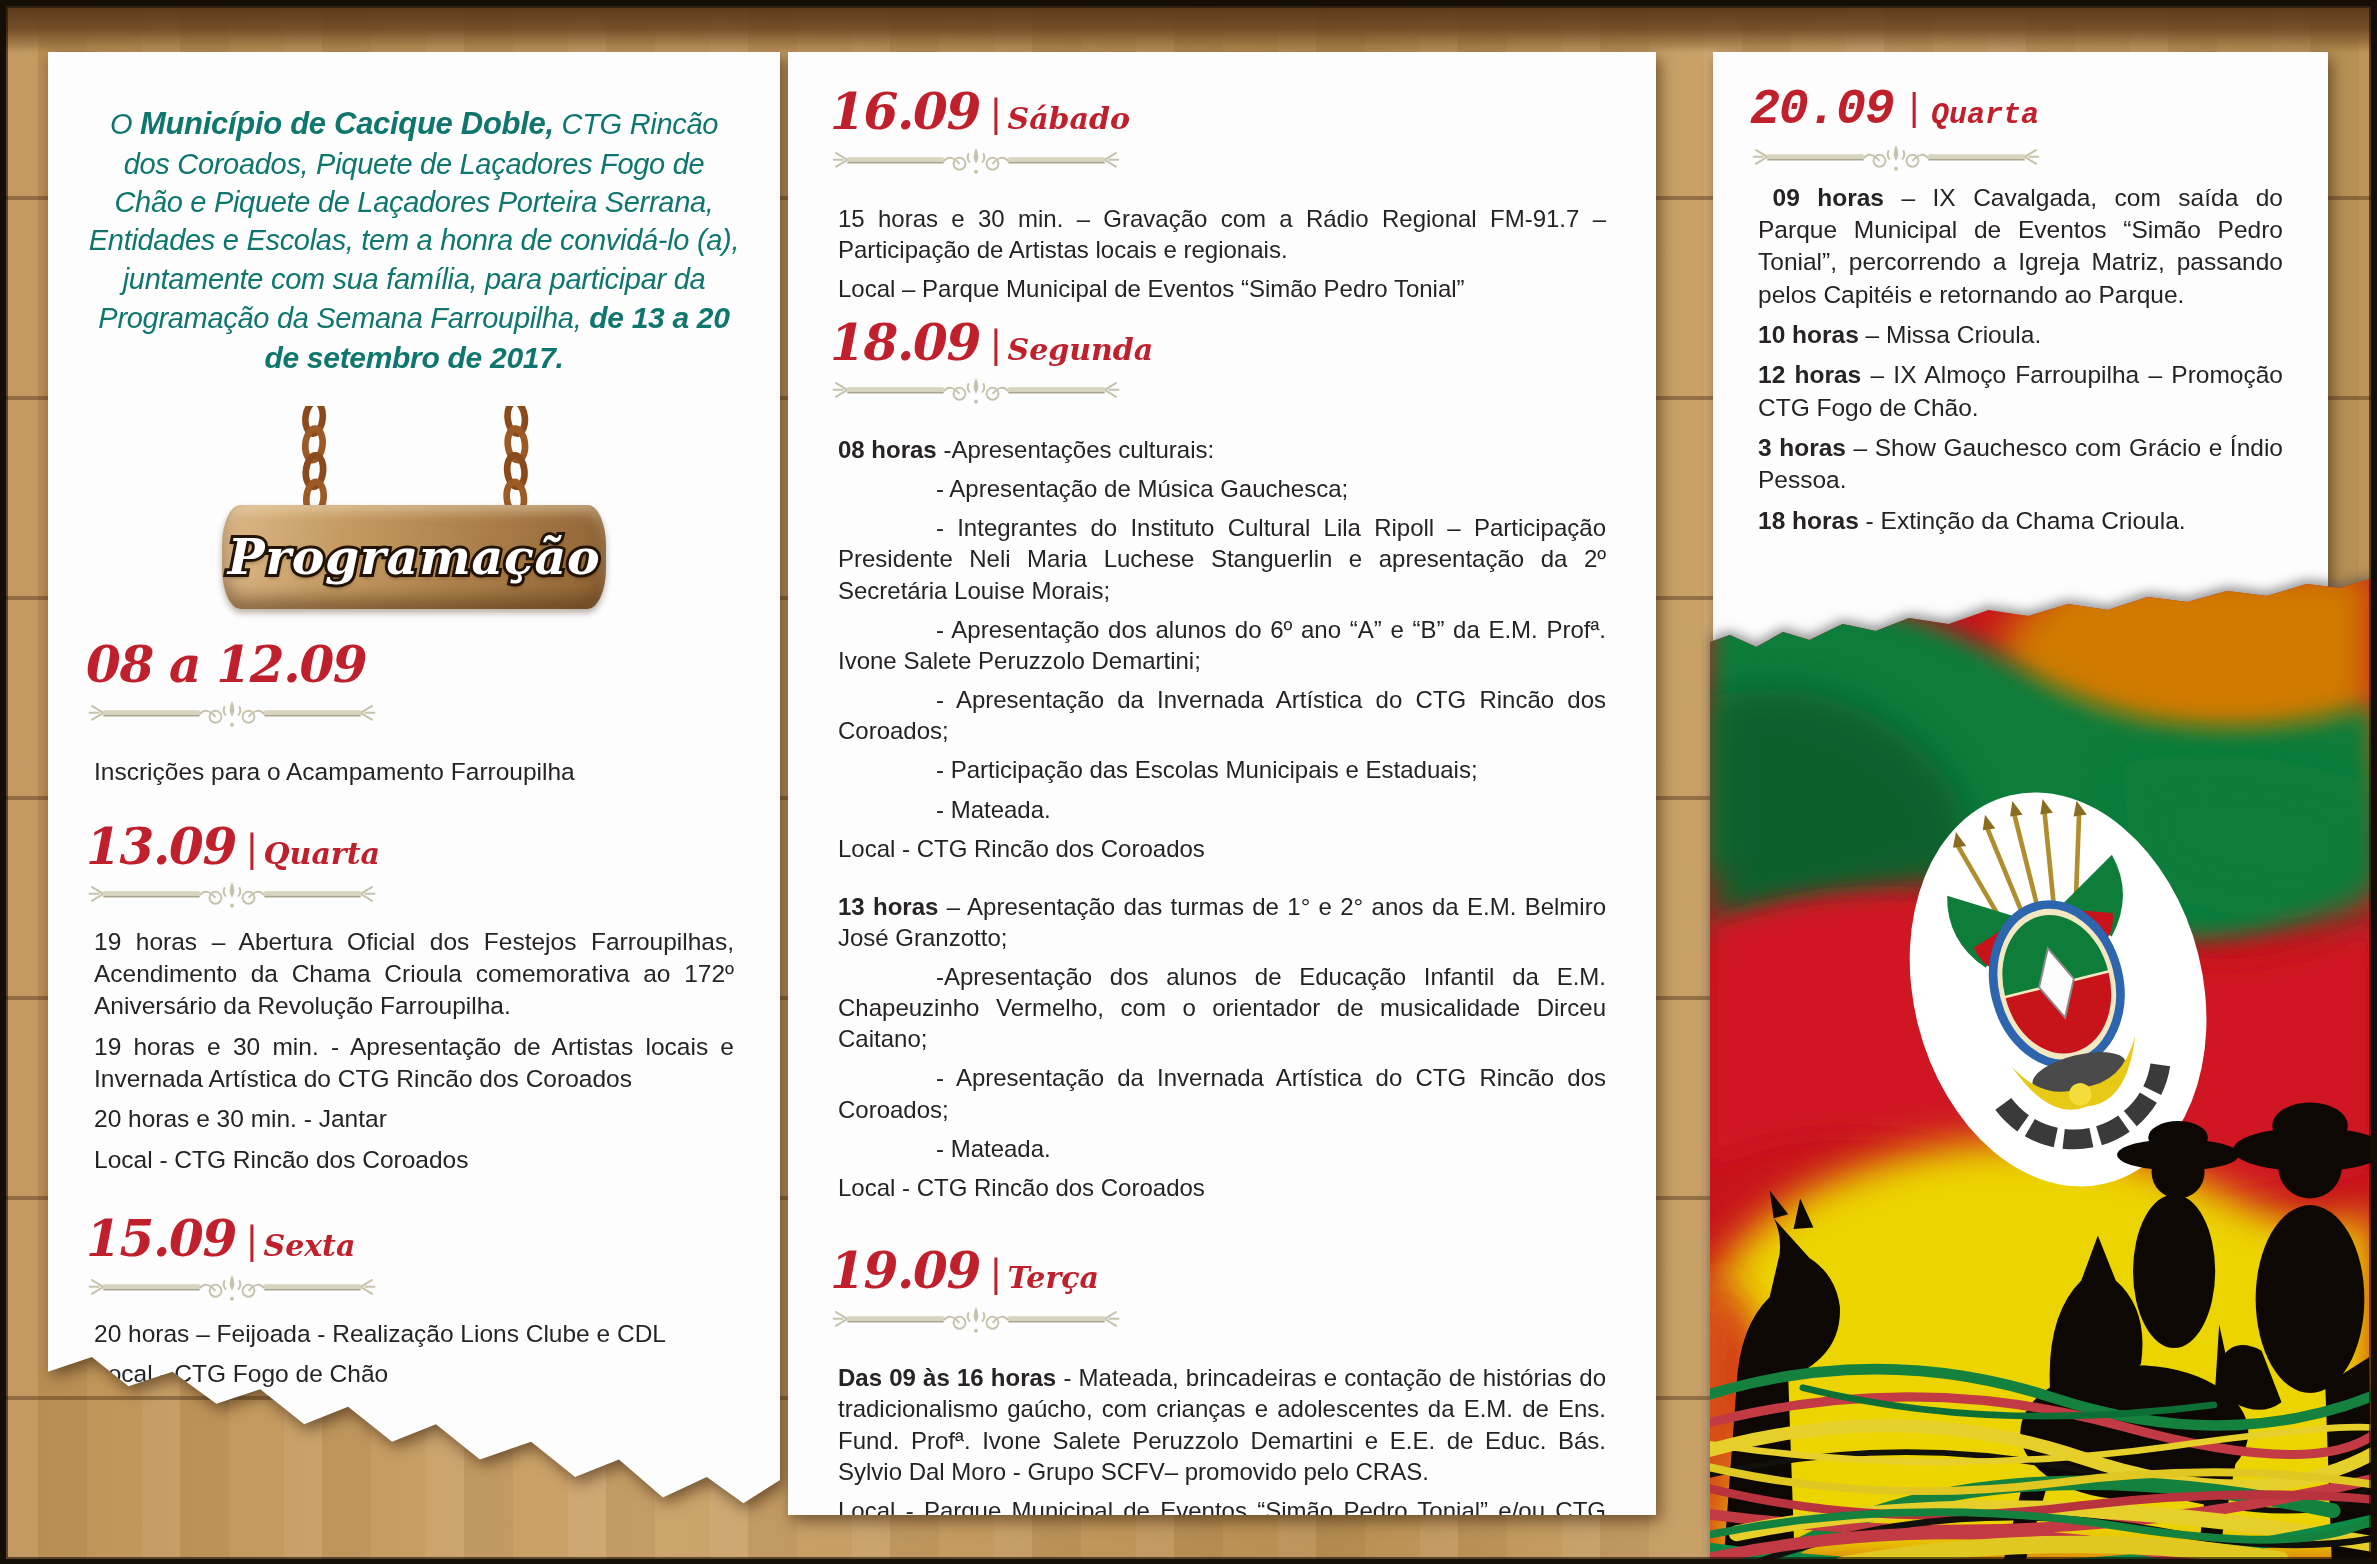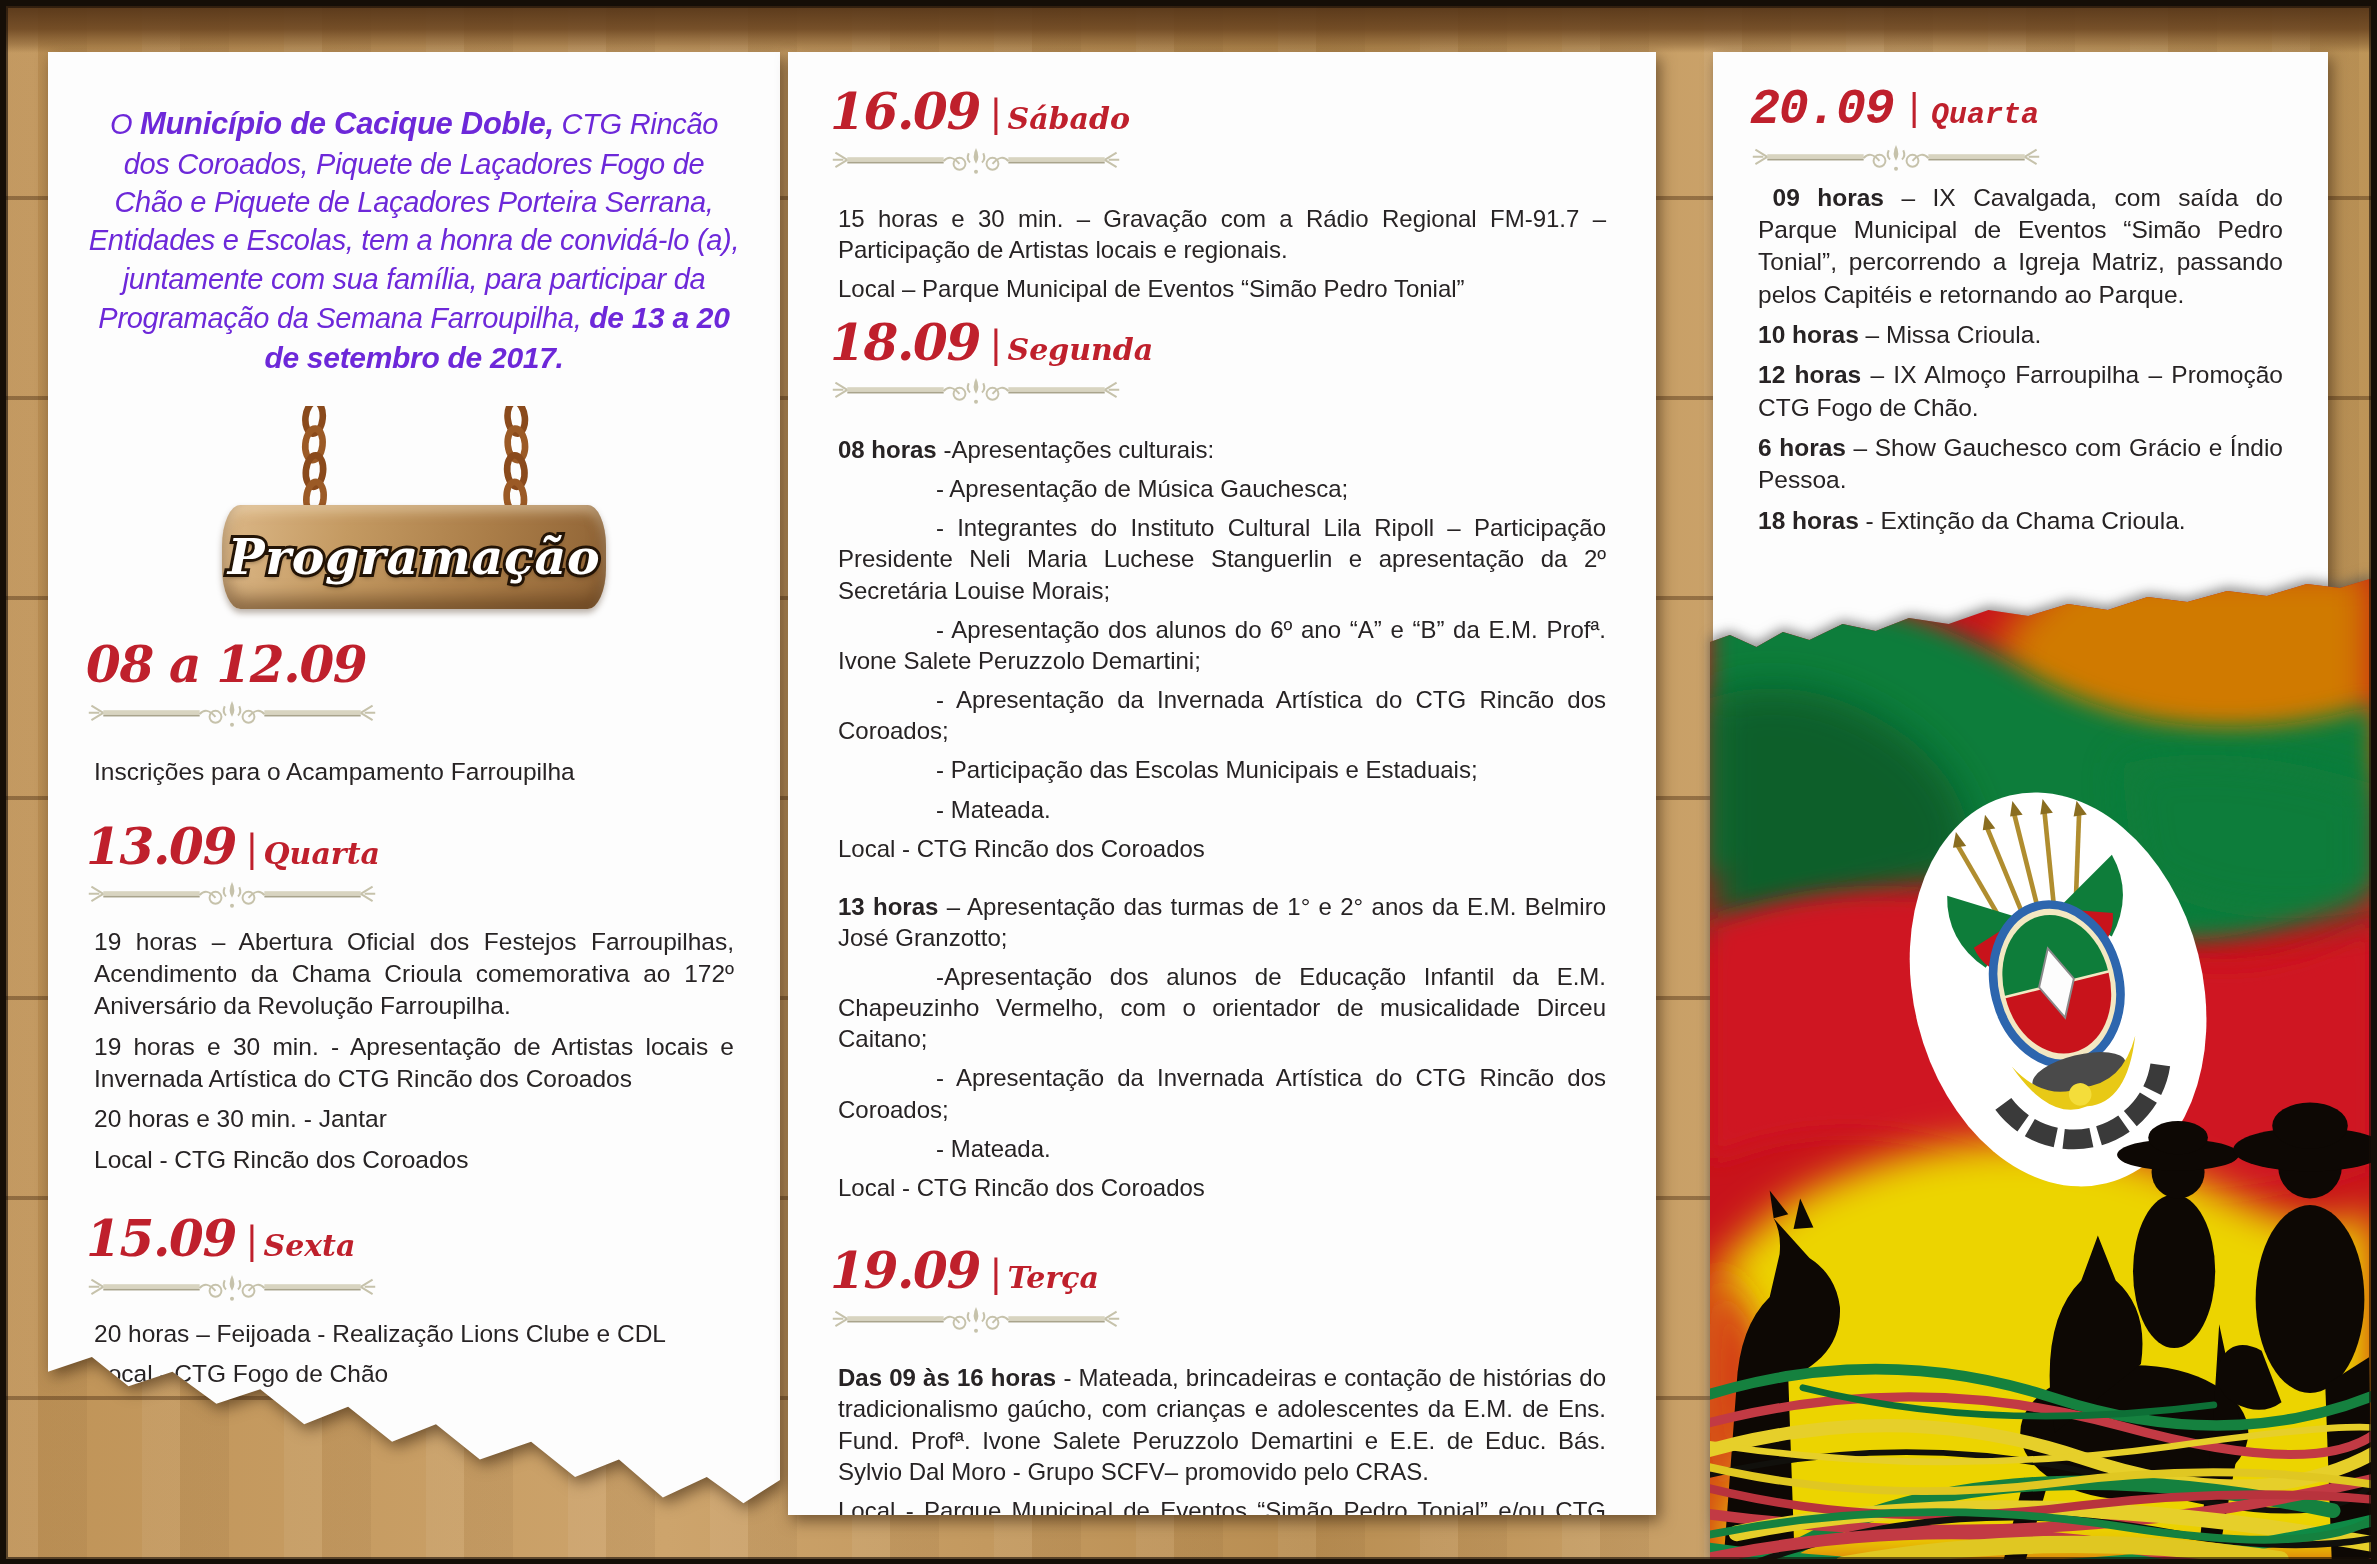--- a/index.html
+++ b/index.html
@@ -20,21 +20,21 @@
   #left-wrap .panel{
     clip-path:polygon(0 0,100% 0,100% 97.6%,95% 99.2%,90% 97.4%,84% 98.8%,78% 96.2%,72% 97.4%,66% 95%,59% 96.2%,53% 93.8%,47% 95%,41% 92.6%,35% 93.8%,29% 91.4%,23% 92.4%,17% 90.2%,11% 91.2%,6% 89.2%,0 90.2%);
   }
   #mid-wrap{left:788px;top:52px;width:868px;height:1463px;}
   #right-wrap{left:1713px;top:52px;width:615px;height:1463px;}
   .inner{padding:0 38px;}
   #mid-wrap .inner{padding:0 42px;}
   #right-wrap .inner{padding:0 37px;position:relative;z-index:2;}
 
   
-  .intro{margin-top:52px;font-style:italic;text-align:center;font-size:29px;line-height:1.32;color:#6d28d9;letter-spacing:-0.3px;}
+  .intro{margin-top:52px;font-style:italic;text-align:center;font-size:29px;line-height:1.32;color:#0f766e;letter-spacing:-0.3px;}
   .intro .b1{font-weight:bold;font-size:31px;}
   .intro .b2{font-weight:bold;font-size:30px;}
 
   
   .sign-wrap{position:relative;width:397px;height:205px;margin:16px auto 0;}
   .sign-chains{position:absolute;left:0;top:0;width:397px;height:119px;}
   .plank{position:absolute;left:6.6px;right:6.6px;top:99px;height:104px;
     background:linear-gradient(100deg,#dcb888,#c49a62 32%,#aa7d48 68%,#8f6335);
     border-radius:18.5px/41px;
     box-shadow:inset 0 -10.6px 17px rgba(74,44,16,.55), inset 0 6.6px 12px rgba(255,240,210,.5), 0 4px 6.6px rgba(60,35,12,.35);
@@ -188,21 +188,21 @@
   <div class="panel-wrap" id="right-wrap">
     <div class="panel">
       <div class="inner">
         <div class="sec-head h1"><span class="date">20.09</span><span class="sep">|</span><span class="weekday">Quarta</span></div>
         <svg class="flourish" viewBox="0 0 442 50" width="292" height="33">
             <use href="#flourish-sym"></use>
           </svg>
         <p class="bt" style="text-indent:14.5px"><span class="t">09 horas</span><span> – IX Cavalgada, com saída do Parque Municipal de Eventos “Simão Pedro Tonial”, percorrendo a Igreja Matriz, passando pelos Capitéis e retornando ao Parque.</span></p>
         <p class="bt"><span class="t">10 horas</span><span> – Missa Crioula.</span></p>
         <p class="bt"><span class="t">12 horas</span><span> – IX Almoço Farroupilha – Promoção CTG Fogo de Chão.</span></p>
-        <p class="bt"><span class="t">6 horas</span><span> – Show Gauchesco com Grácio e Índio Pessoa.</span></p>
+        <p class="bt"><span class="t">3 horas</span><span> – Show Gauchesco com Grácio e Índio Pessoa.</span></p>
         <p class="bt"><span class="t">18 horas</span><span> -  Extinção da Chama Crioula.</span></p>
       </div>
     </div>
   </div>
 
   <div id="flag-wrap">
     <div id="flag">
       <svg viewBox="0 0 1000 1510" preserveAspectRatio="none">
         <defs>
           <filter id="b30" x="-30%" y="-30%" width="160%" height="160%">

